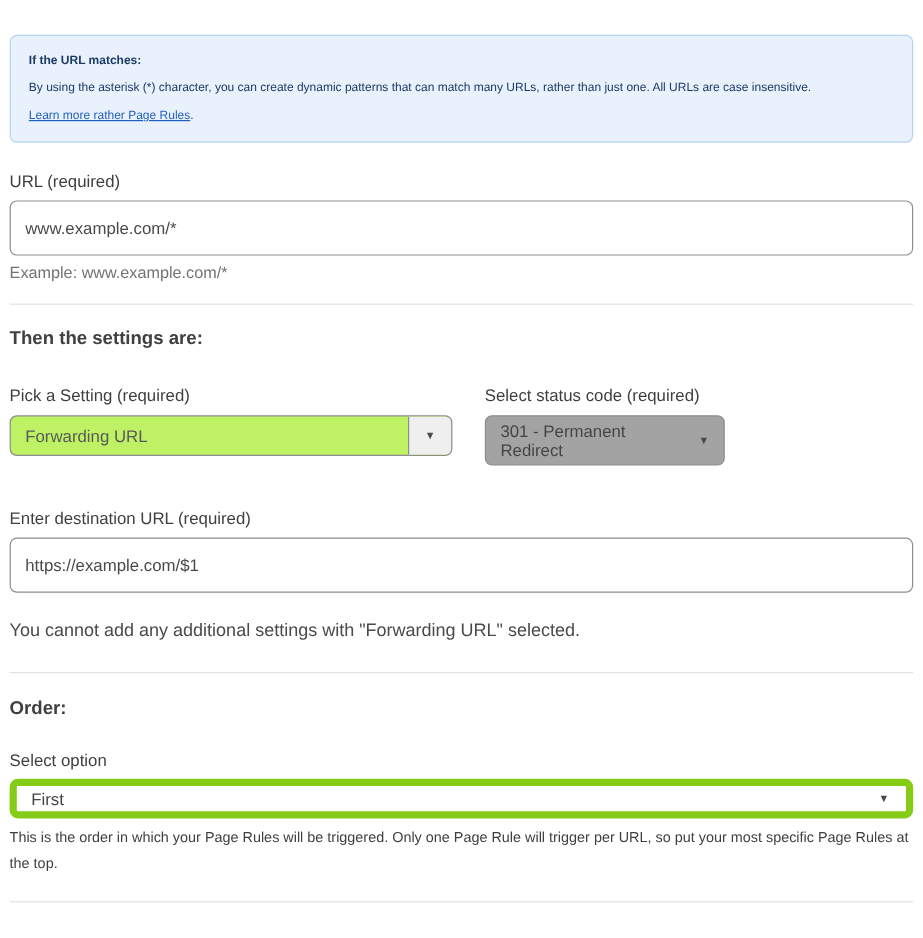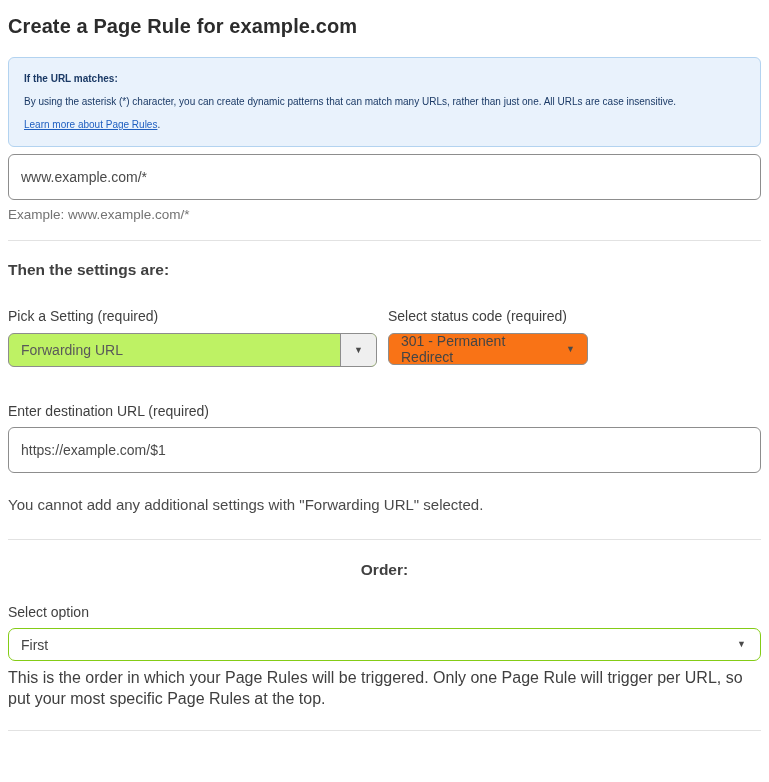--- a/index.html
+++ b/index.html
@@ -72,20 +72,21 @@
 
   .section-heading {
     font-size: 15.5px;
     font-weight: 700;
     color: #404040;
   }
 
   
   .settings-row {
     display: flex;
+    gap: 16px;
     margin-top: 29px;
   }
   .col-setting { width: 369px; }
   .col-status { width: 200px; margin-left: 11px; }
 
   .select-box {
     margin-top: 8px;
     height: 34px;
     border: 1px solid #8d8d8d;
     border-radius: 6px;
@@ -111,83 +112,83 @@
     background: #efefef;
     border-left: 1px solid #8d8d8d;
   }
   .arrow-glyph {
     font-size: 9px;
     color: #4a4a4a;
     line-height: 1;
   }
   .select-inline {
     margin-top: 8px;
-    height: 32px;
+    height: 42px;
     border: 1px solid #8d8d8d;
     border-radius: 6px;
-    background: #f97316;
+    background: #a3a3a3;
     display: inline-flex;
     align-items: center;
     gap: 7px;
     padding: 0 12px;
     cursor: pointer;
     font-size: 14px;
     color: #454545;
     width: 100%;
   }
   .select-full {
     margin-top: 7px;
     height: 33px;
-    border: 1px solid #84cc16;
+    border: 6px solid #84cc16;
     border-radius: 7px;
     background: #fff;
     display: flex;
     align-items: center;
     justify-content: space-between;
     padding: 0 14px 0 12px;
     cursor: pointer;
     font-size: 14px;
     color: #454545;
   }
 
   .settings-note {
     margin-top: 23px;
     font-size: 15px;
     color: #4a4a4a;
   }
 
   .order-hint {
     margin-top: 6px;
-    font-size: 16px;
+    font-size: 12px;
     line-height: 21px;
     color: #3f3f3f;
   }
 
   .mt-url-label { margin-top: 24px; }
   .mt-div1 { margin-top: 18px; }
   .mt-settings-heading { margin-top: 20px; }
   .mt-dest-label { margin-top: 36px; }
   .mt-div2 { margin-top: 26px; }
-  .mt-order-heading { margin-top: 21px; text-align: center; }
+  .mt-order-heading { margin-top: 21px; }
   .mt-select-option { margin-top: 25px; }
   .mt-div3 { margin-top: 21px; }
 </style>
 </head>
 <body>
 
 <div class="container">
 
-  <h1 class="page-title">Create a Page Rule for example.com</h1>
 
   <div class="info-box">
     <div class="info-heading">If the URL matches:</div>
     <div class="info-body">By using the asterisk (*) character, you can create dynamic patterns that can match many URLs, rather than just one. All URLs are case insensitive.</div>
-    <div><a class="info-link">Learn more about Page Rules</a><span class="info-link-suffix">.</span></div>
+    <div><a class="info-link">Learn more rather Page Rules</a><span class="info-link-suffix">.</span></div>
   </div>
 
+  <div class="field-label mt-url-label">URL (required)</div>
   <input class="text-input" type="text" value="www.example.com/*" style="">
   <div class="field-hint">Example: www.example.com/*</div>
 
   <hr class="divider mt-div1">
 
   <div class="section-heading mt-settings-heading">Then the settings are:</div>
 
   <div class="settings-row">
     <div class="col-setting">
       <div class="field-label">Pick a Setting (required)</div>

